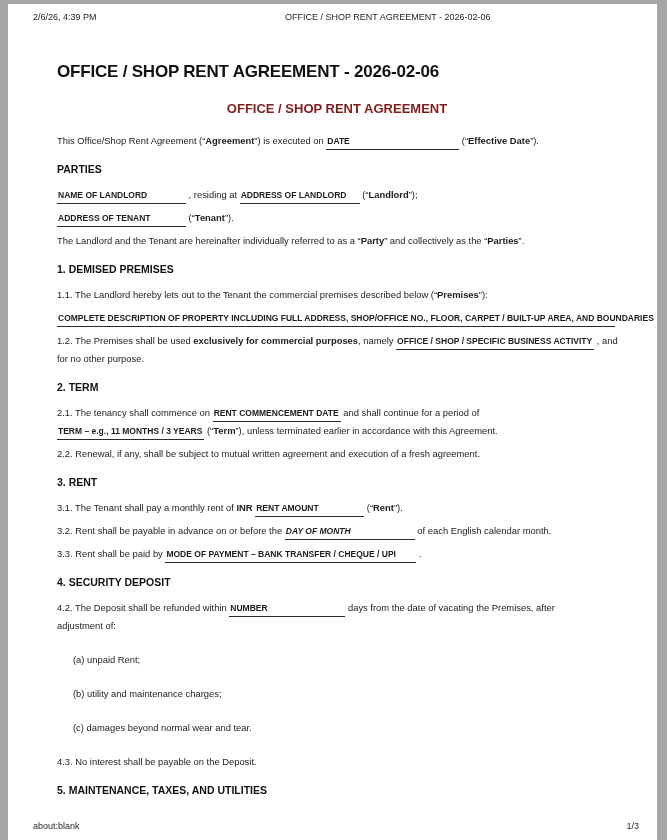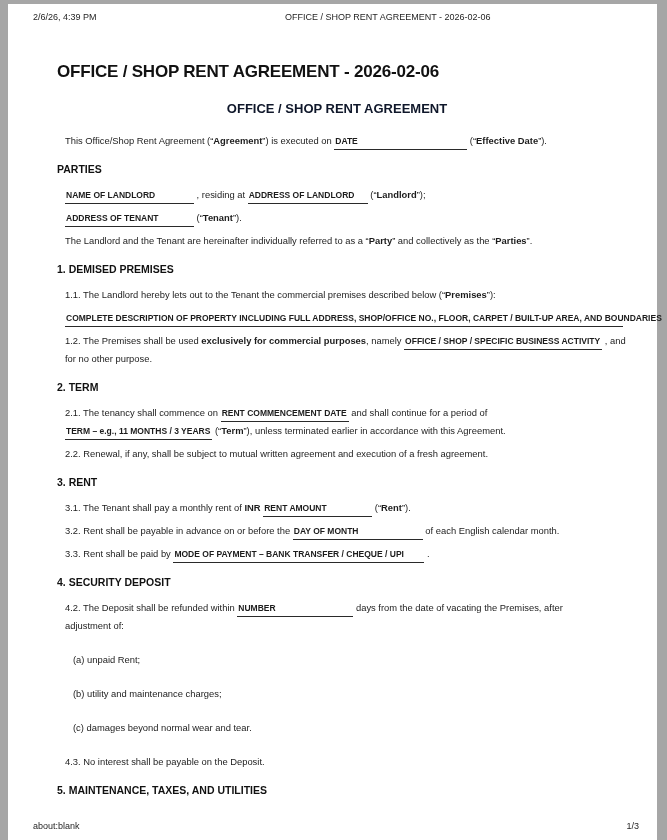--- a/index.html
+++ b/index.html
@@ -30,27 +30,27 @@
   .doc {
     position:absolute; top:58px; left:49px; width:560px;
     color:#1c1c1c; font-size:9.4px;
   }
   .doc-title {
     font-size:17px; font-weight:bold; line-height:20px;
     letter-spacing:-0.2px; margin:0; color:#111;
   }
   .doc-subtitle {
     font-size:13px; font-weight:bold; text-align:center;
-    margin:19px 0 16px; color:#0f172a;
+    margin:19px 0 16px; color:#7f1d1d;
   }
   .sec-heading {
     font-size:10.5px; font-weight:bold; line-height:14px;
     margin:12px 0 10px; color:#111;
   }
-  .para { margin:0 8px 5px; }
+  .para { margin:0 0 5px; }
   .para.tight { margin:16px; }
   .para.gap-top { margin-top:4px; }
   .line { line-height:18px; white-space:nowrap; }
   .bold { font-weight:bold; }
   .field {
     display:inline-block;
     font-weight:bold; font-size:8.5px; line-height:11px;
     border-bottom:1px solid #2a2a2a;
     padding:0 2px 2px 1px;
     vertical-align:baseline;
@@ -103,21 +103,21 @@
           <div class="line"><span class="field" style="min-width: 141px;">TERM – e.g., 11 MONTHS / 3 YEARS</span><span> (“</span><span class="bold">Term</span><span>”), unless terminated earlier in accordance with this Agreement.</span></div>
         </div>
         <div class="para">
           <div class="line"><span>2.2. Renewal, if any, shall be subject to mutual written agreement and execution of a fresh agreement.</span></div>
         </div>
         <div class="sec-heading">3. RENT</div>
         <div class="para">
           <div class="line"><span>3.1. The Tenant shall pay a monthly rent of </span><span class="bold">INR</span><span> </span><span class="field" style="min-width: 106px;">RENT AMOUNT</span><span> (“</span><span class="bold">Rent</span><span>”).</span></div>
         </div>
         <div class="para">
-          <div class="line"><span>3.2. Rent shall be payable in advance on or before the </span><span class="field" style="min-width: 127px;">DAY OF MONTH</span><span> of each English calendar month.</span></div>
+          <div class="line"><span>3.2. Rent shall be payable in advance on or before the </span><span class="field" style="min-width: 127px; font-style: italic;">DAY OF MONTH</span><span> of each English calendar month.</span></div>
         </div>
         <div class="para">
           <div class="line"><span>3.3. Rent shall be paid by </span><span class="field" style="min-width: 248px;">MODE OF PAYMENT – BANK TRANSFER / CHEQUE / UPI</span><span> .</span></div>
         </div>
         <div class="sec-heading">4. SECURITY DEPOSIT</div>
         <div class="para">
           <div class="line"><span>4.2. The Deposit shall be refunded within </span><span class="field" style="min-width: 113px;">NUMBER</span><span> days from the date of vacating the Premises, after</span></div>
           <div class="line"><span>adjustment of:</span></div>
         </div>
         <div class="para tight">

